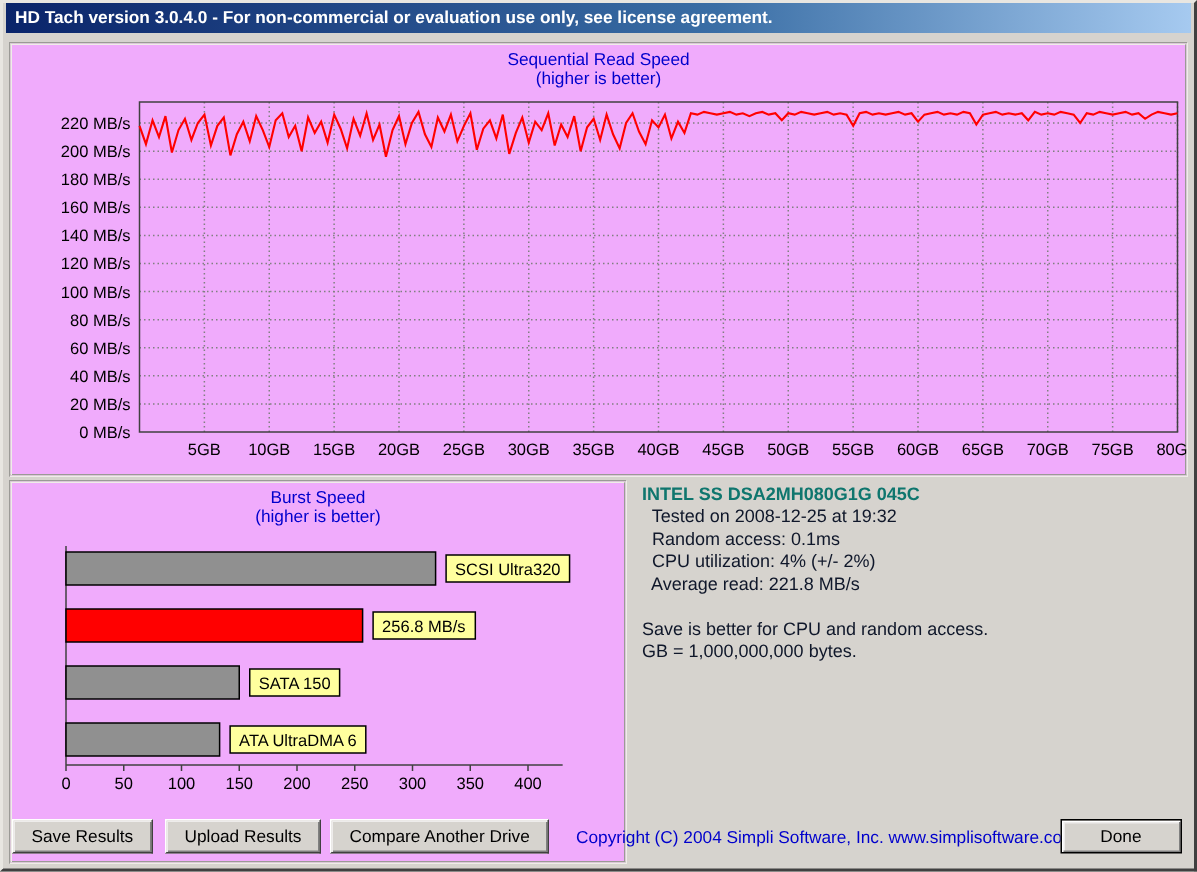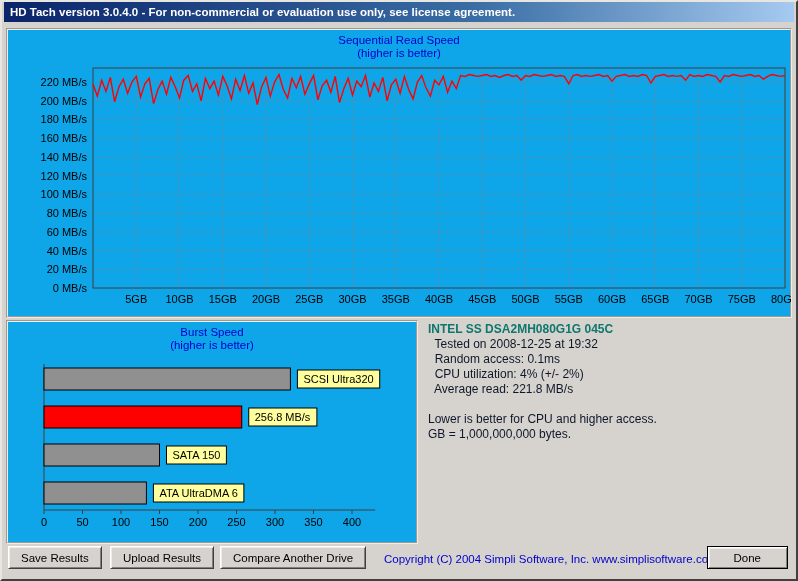--- a/index.html
+++ b/index.html
@@ -9,24 +9,24 @@
     border:2px solid;border-color:#e8e6e1 #404040 #404040 #e8e6e1;
     font-family:"Liberation Sans",sans-serif;overflow:hidden;
   }
   .titlebar{
     position:absolute;left:2px;top:0;right:2px;height:20px;
     background:linear-gradient(to right,#0a246a,#3a6ea5 60%,#a6caf0);
     color:#ffffff;font-size:11.5px;font-weight:bold;
     display:flex;align-items:center;padding-left:6px;
   }
   .panel{
-    position:absolute;border:2px groove #efede8;background:#0ea5e9;
+    position:absolute;border:2px groove #efede8;background:#f0abfc;
   }
   .seq-panel{left:4px;top:26px;width:786px;height:290px;}
-  .burst-panel{left:4px;top:318px;width:412px;height:224px;}
+  .burst-panel{left:4px;top:318px;width:412px;height:256px;}
   .info-panel{position:absolute;left:424px;top:318px;width:366px;height:224px;padding-top:2px;}
   .chart-title{color:#0000cc;font-size:11.5px;text-align:center;line-height:13px;}
   .chart-title.first{padding-top:4px;}
   svg{display:block;}
   #seq-svg{margin-left:1px;}
   #burst-svg{margin-top:6px;margin-left:2px;}
   .grid{stroke:#808080;stroke-width:1;stroke-dasharray:1,2;}
   .axis{stroke:#404040;stroke-width:1;}
   .plotborder{fill:none;stroke:#404040;stroke-width:1;}
   .ticklab{font-family:"Liberation Sans",sans-serif;font-size:11px;fill:#000;}
@@ -164,21 +164,21 @@
   </div>
 
   <div class="info-panel">
     <div class="drive-name">INTEL SS DSA2MH080G1G 045C</div>
     <div id="info-lines">
         <div class="info-line">  Tested on 2008-12-25 at 19:32</div>
         <div class="info-line">  Random access: 0.1ms</div>
         <div class="info-line">  CPU utilization: 4% (+/- 2%)</div>
         <div class="info-line">  Average read: 221.8 MB/s</div>
         <div class="info-line">&nbsp;</div>
-        <div class="info-line">Lower is better for CPU and higher access.</div>
+        <div class="info-line">Save is better for CPU and random access.</div>
         <div class="info-line">GB = 1,000,000,000 bytes.</div>
       </div>
   </div>
 
   <button class="btn save">Save Results</button>
   <button class="btn upload">Upload Results</button>
   <button class="btn compare">Compare Another Drive</button>
   <div class="copyright">Copyright (C) 2004 Simpli Software, Inc. www.simplisoftware.com</div>
   <button class="btn done">Done</button>
 

